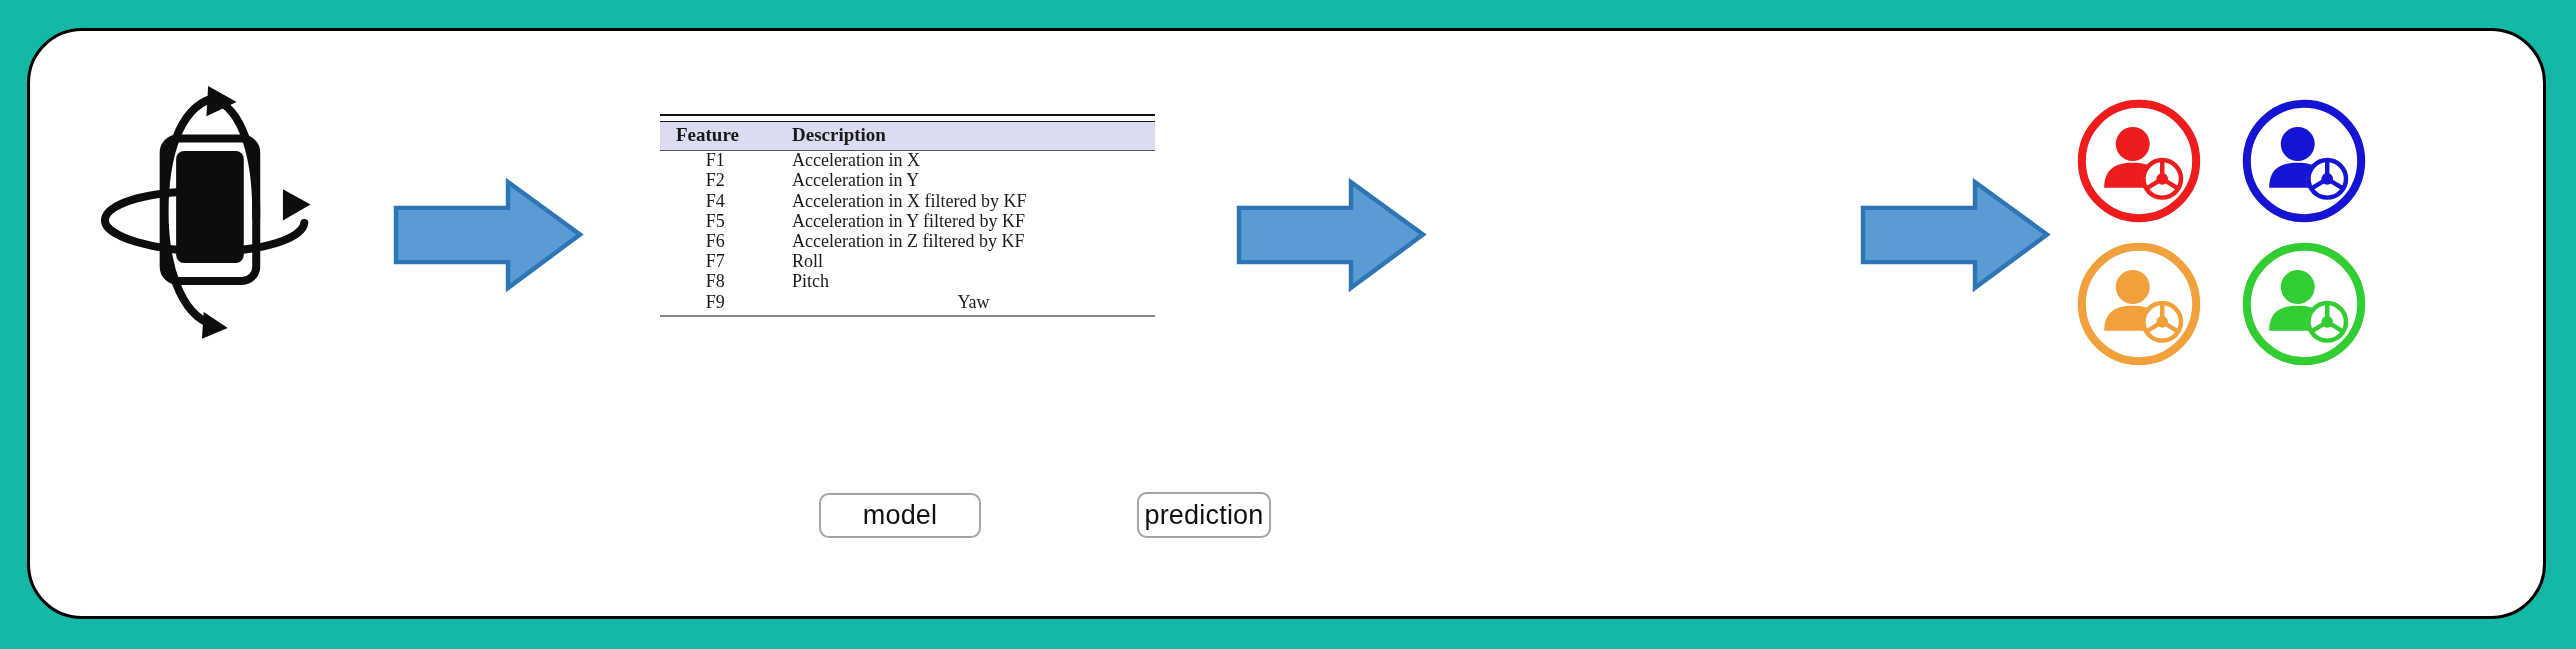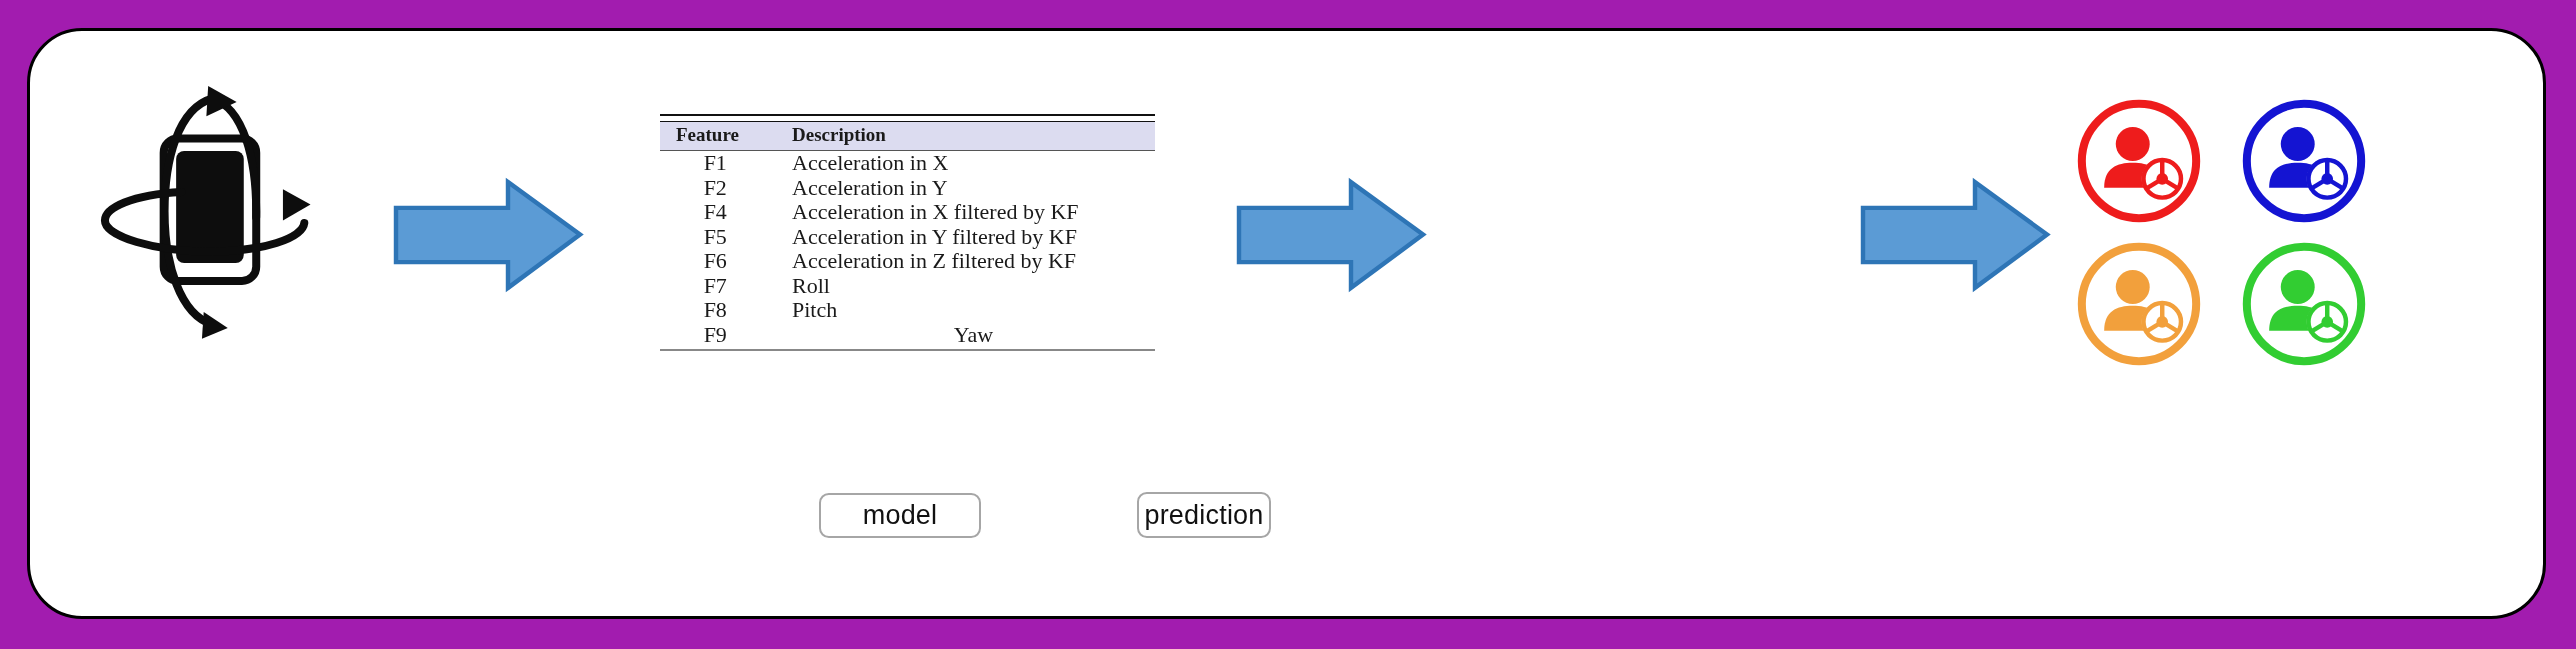--- a/index.html
+++ b/index.html
@@ -11,21 +11,21 @@
     width: 2576px;
     height: 649px;
     font-family: "Liberation Sans", sans-serif;
     overflow: hidden;
   }
 
   #canvas {
     position: relative;
     width: 2576px;
     height: 649px;
-    background: #a21caf;
+    background: #14b8a6;
   }
 
   
   .outer-frame {
     position: absolute;
     left: 27px;
     top: 28px;
     width: 2519px;
     height: 591px;
     border: 3.6px solid #000000;
@@ -86,21 +86,21 @@
     border-bottom: 1.3px solid #555;
   }
   table.feature-table thead tr.head-row th.col-feature {
     width: 107px;
     padding-left: 16px;
   }
   table.feature-table thead tr.head-row th.col-desc {
     padding-left: 9px;
   }
   table.feature-table tbody td {
-    font-size: 22px;
+    font-size: 18px;
     padding: 0.4px 0;
     line-height: 1.08;
     border: none;
     background: #ffffff;
   }
   table.feature-table tbody td.cell-feature {
     width: 107px;
     text-align: center;
     padding-right: 12.5px;
   }

